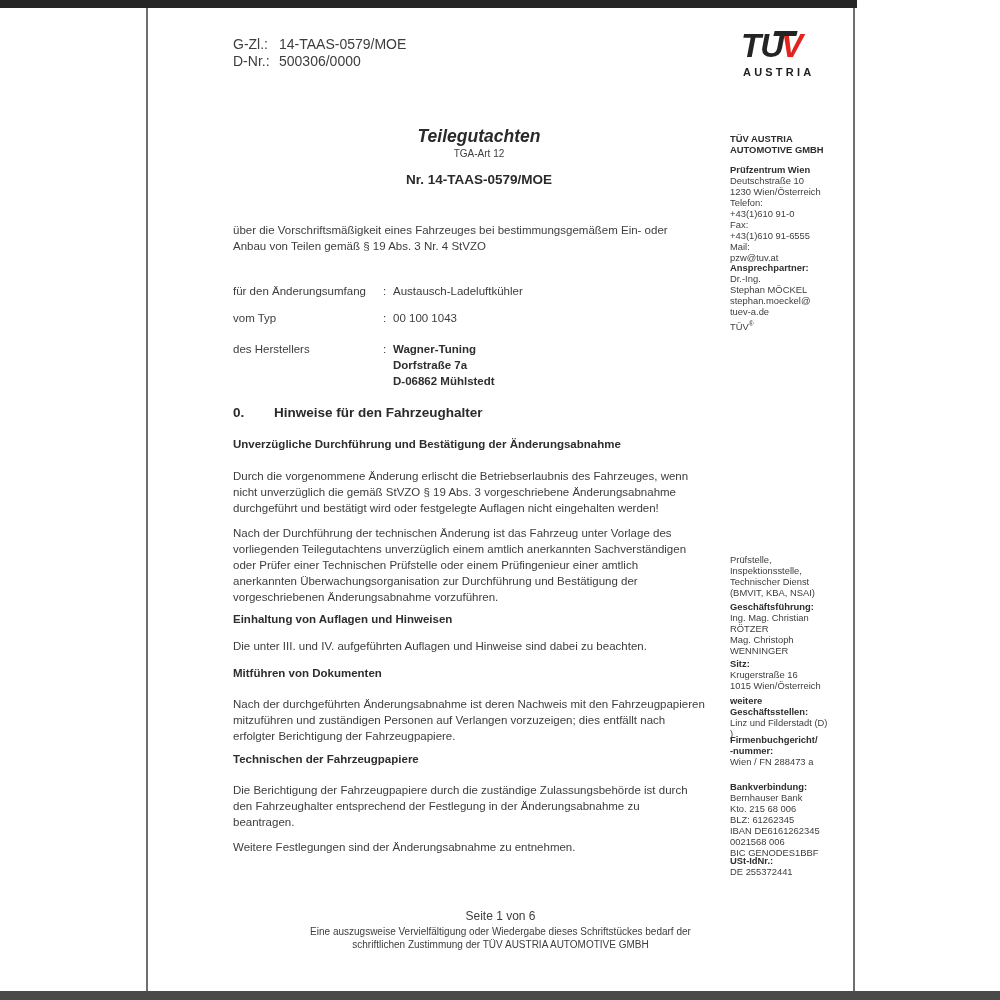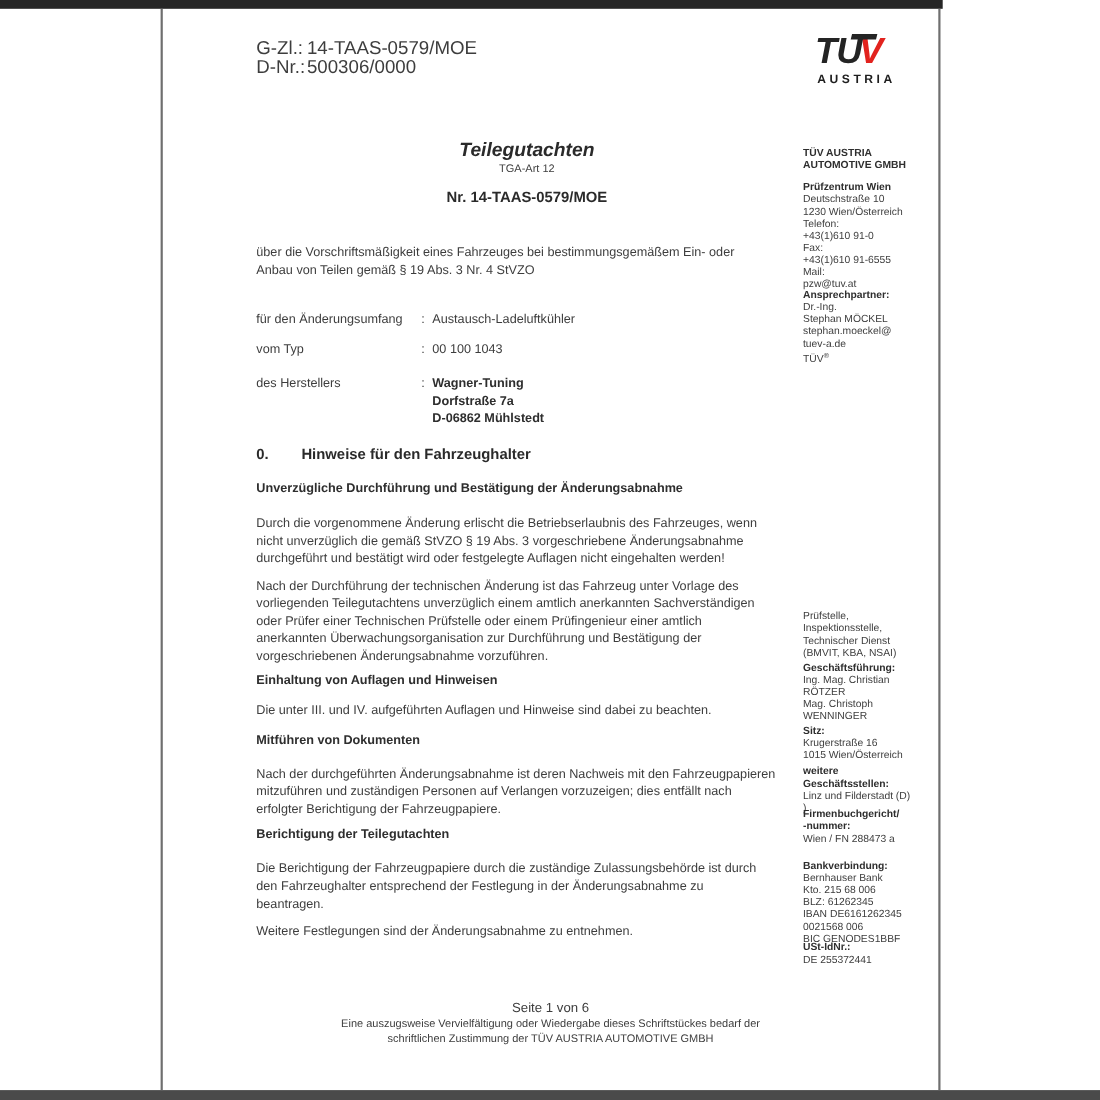--- a/index.html
+++ b/index.html
@@ -8,21 +8,21 @@
     font-family:"Liberation Sans","DejaVu Sans",sans-serif;color:#3d3d3d;
     overflow:hidden;
   }
   .top-bar{position:absolute;left:0;top:0;width:857px;height:8px;background:#262626;}
   .bottom-bar{position:absolute;left:0;top:991px;width:1000px;height:9px;background:#4a4a4a;}
   .frame-line{position:absolute;top:8px;height:983px;width:2px;background:#6f6f6f;}
   .frame-left{left:146px;}
   .frame-right{left:853px;}
 
   
-  .ref-block{position:absolute;left:233px;top:36px;font-size:17px;line-height:16.5px;}
+  .ref-block{position:absolute;left:233px;top:36px;font-size:14px;line-height:16.5px;}
   .ref-row{display:flex;}
   .ref-label{width:46px;}
 
   
   .logo{position:absolute;left:741px;top:28px;width:100px;}
   .logo-word{position:relative;font-style:italic;font-weight:900;font-size:33px;line-height:36px;letter-spacing:-1px;color:#242424;}
   .logo-bar{position:absolute;left:33px;top:3px;width:23px;height:5px;background:#242424;transform:skewX(-14deg);}
   .logo-word .lu{position:relative;top:0;}
   .logo-word .lv{color:#e2231e;margin-left:-2px;}
   .logo-sub{font-size:11px;font-weight:bold;letter-spacing:3.2px;color:#1e1e1e;margin-top:2px;margin-left:2px;}
@@ -122,21 +122,21 @@
 vorliegenden Teilegutachtens unverzüglich einem amtlich anerkannten Sachverständigen
 oder Prüfer einer Technischen Prüfstelle oder einem Prüfingenieur einer amtlich
 anerkannten Überwachungsorganisation zur Durchführung und Bestätigung der
 vorgeschriebenen Änderungsabnahme vorzuführen.</div>
 <div class="subhead" style="top:612px;">Einhaltung von Auflagen und Hinweisen</div>
 <div class="para" style="top:638px;">Die unter III. und IV. aufgeführten Auflagen und Hinweise sind dabei zu beachten.</div>
 <div class="subhead" style="top:666px;">Mitführen von Dokumenten</div>
 <div class="para" style="top:696px;">Nach der durchgeführten Änderungsabnahme ist deren Nachweis mit den Fahrzeugpapieren
 mitzuführen und zuständigen Personen auf Verlangen vorzuzeigen; dies entfällt nach
 erfolgter Berichtigung der Fahrzeugpapiere.</div>
-<div class="subhead" style="top:752px;">Berichtigung der Teilegutachten</div>
+<div class="subhead" style="top:752px;">Technischen der Fahrzeugpapiere</div>
 <div class="para" style="top:782px;">Die Berichtigung der Fahrzeugpapiere durch die zuständige Zulassungsbehörde ist durch
 den Fahrzeughalter entsprechend der Festlegung in der Änderungsabnahme zu
 beantragen.</div>
 <div class="para" style="top:839px;">Weitere Festlegungen sind der Änderungsabnahme zu entnehmen.</div>
 
 <div class="sb" style="top:133px;">
   <div class="sb-head">TÜV AUSTRIA
 AUTOMOTIVE GMBH</div>
 </div>
 <div class="sb" style="top:164px;">

